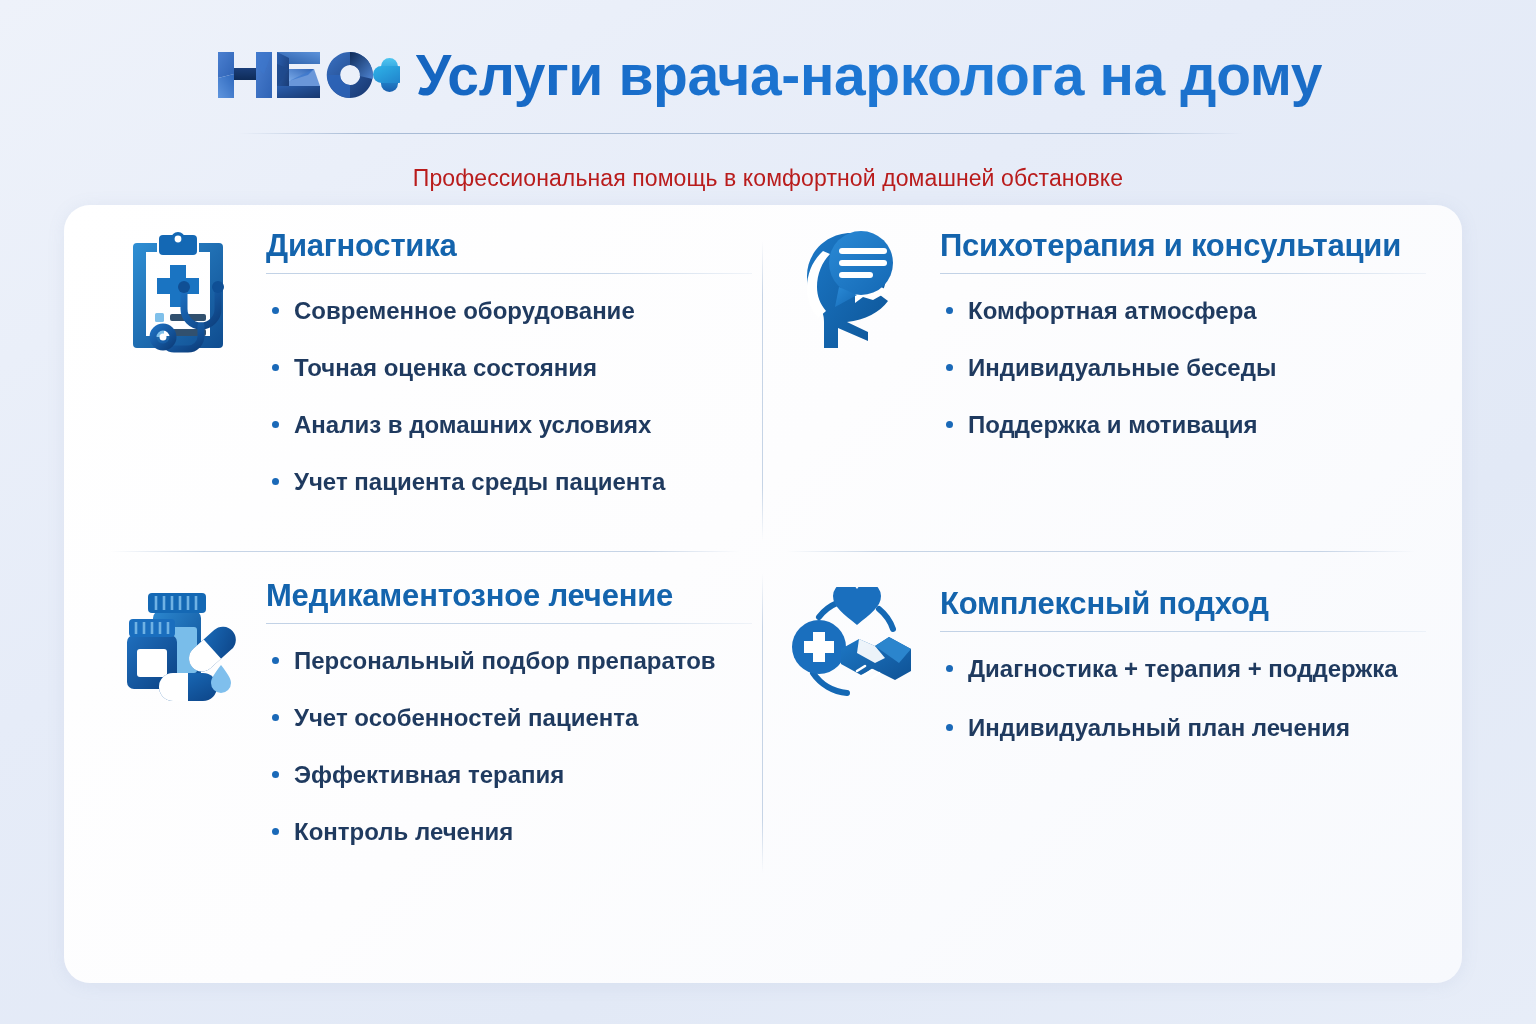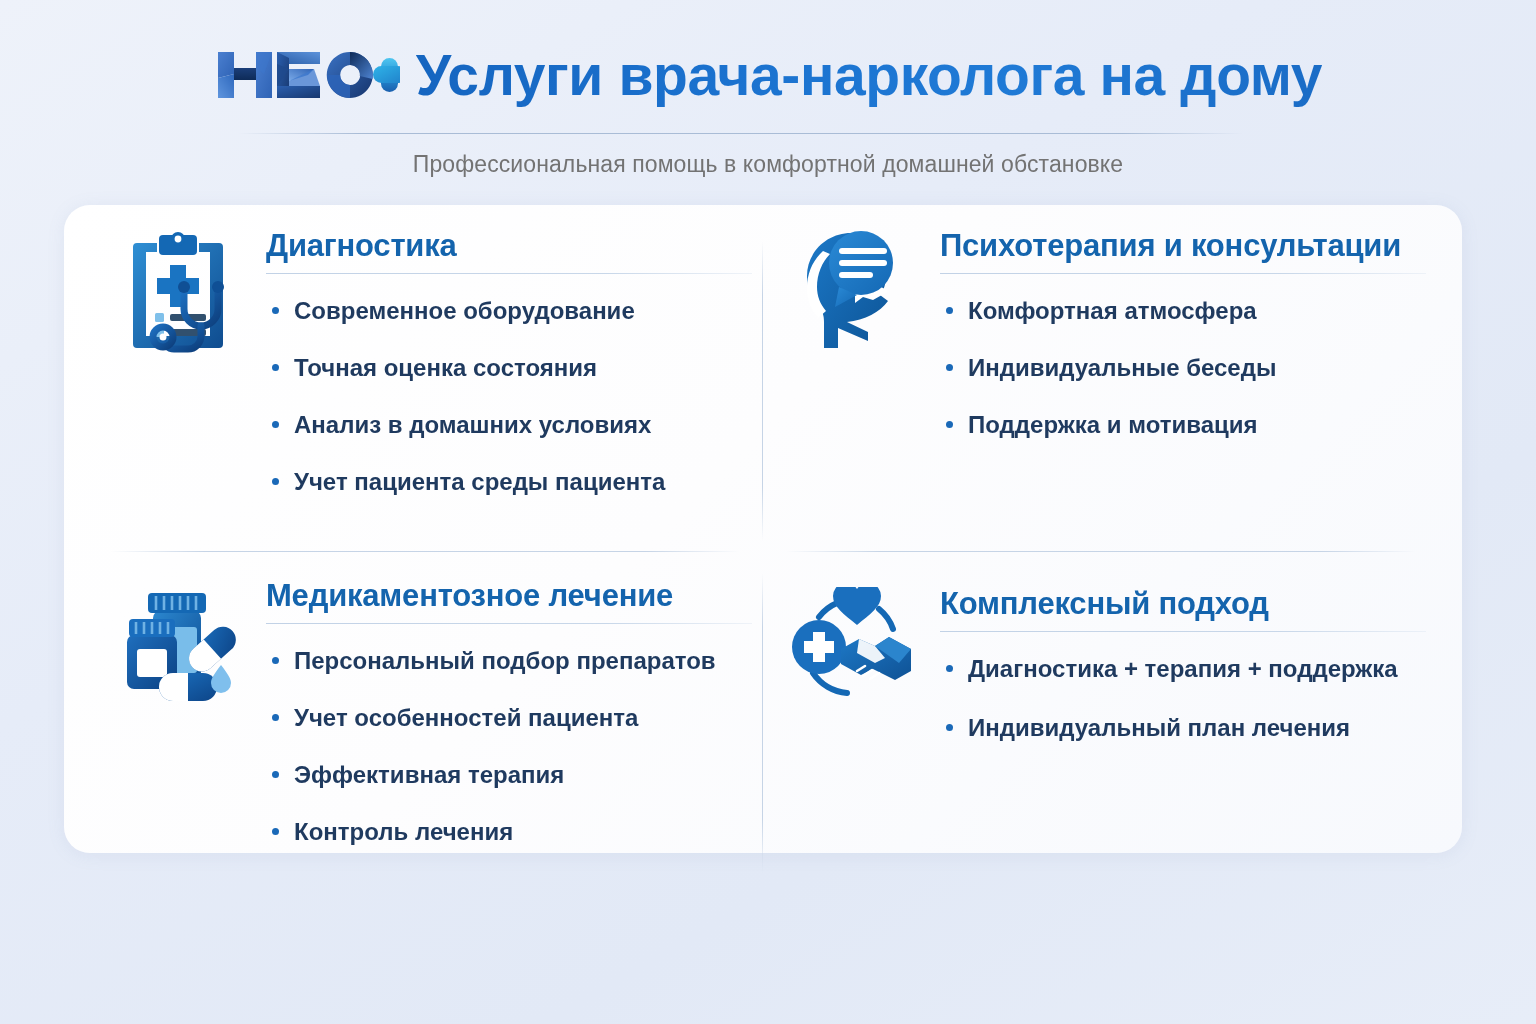--- a/index.html
+++ b/index.html
@@ -63,35 +63,35 @@
     position: absolute;
     left: 238px;
     top: 133px;
     width: 1005px;
     height: 1px;
     background: linear-gradient(90deg, rgba(160,185,215,0) 0%, #a9bcd6 12%, #a9bcd6 88%, rgba(160,185,215,0) 100%);
   }
   .subtitle {
     position: absolute;
     left: 0;
-    top: 151px;
+    top: 165px;
     width: 1536px;
     text-align: center;
     font-size: 23px;
-    color: #737373;
+    color: #b91c1c;
     letter-spacing: 0.1px;
   }
 
   
   .panel {
     position: absolute;
     left: 64px;
     top: 205px;
     width: 1398px;
-    height: 648px;
+    height: 778px;
     background: linear-gradient(135deg, #ffffff 0%, #fdfdfe 45%, #f7f9fd 100%);
     border-radius: 26px;
     box-shadow: 0 2px 18px rgba(120,140,180,0.10);
   }
 
   .v-divider {
     position: absolute;
     left: 698px;
     top: 36px;
     width: 1px;

